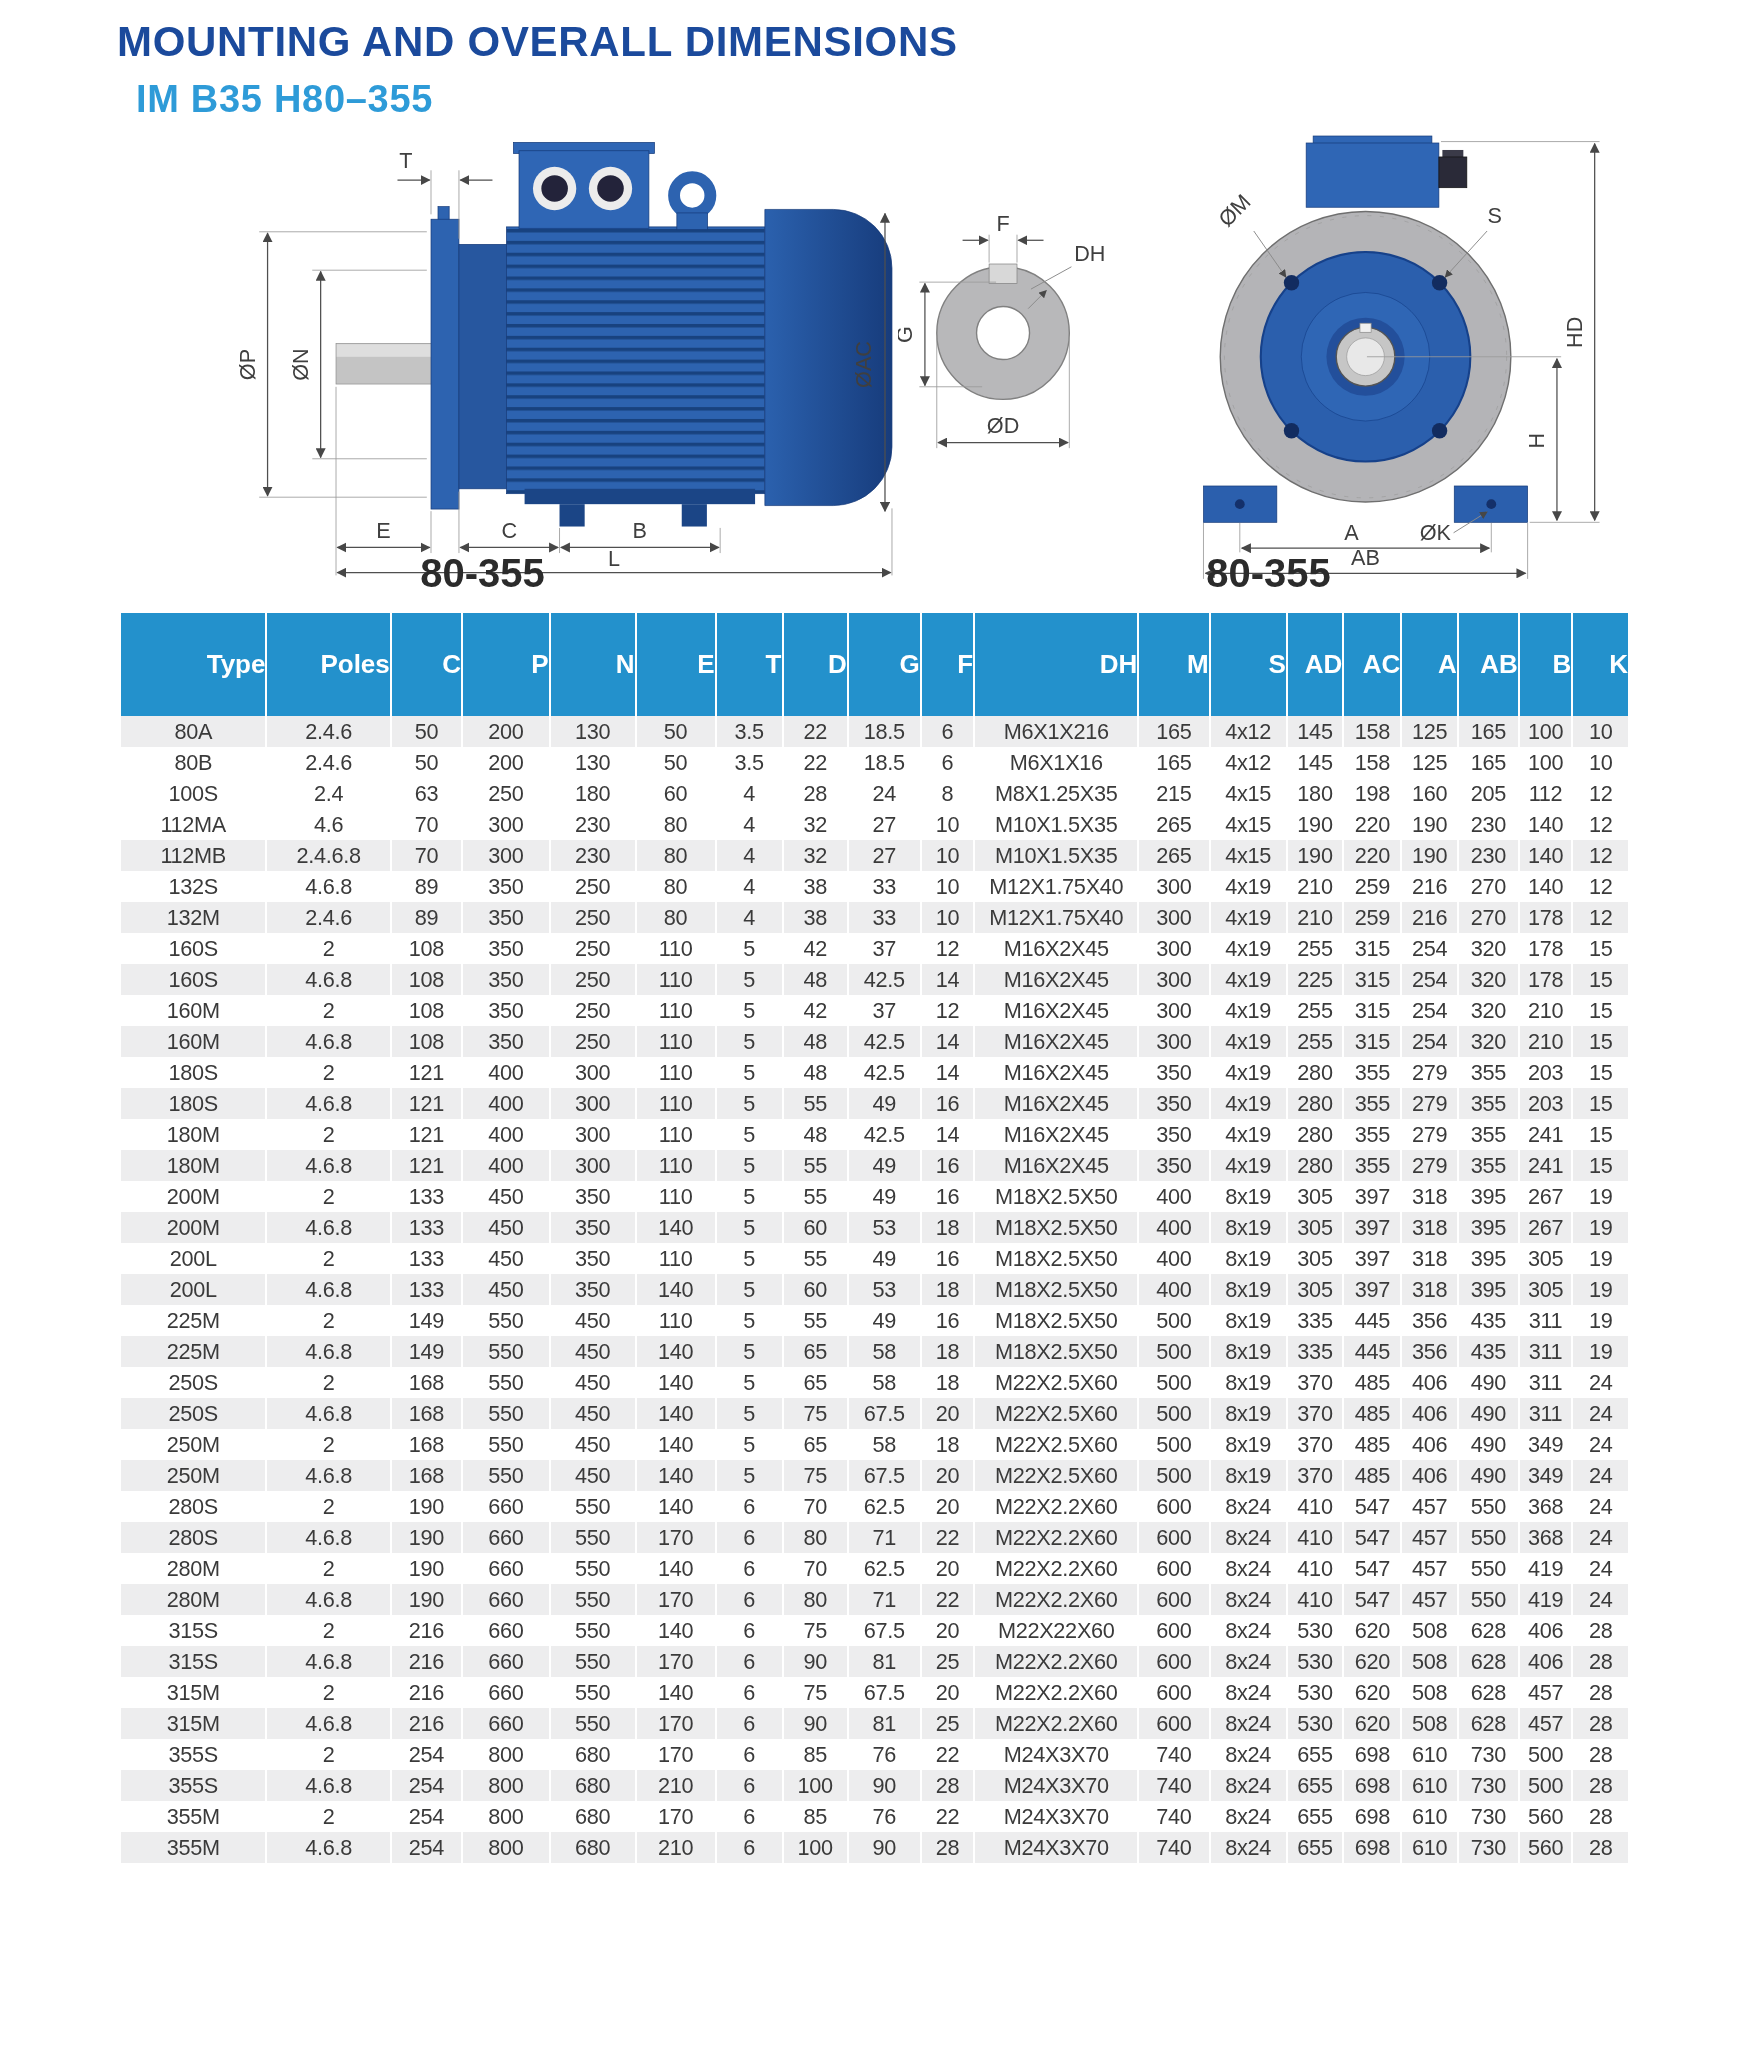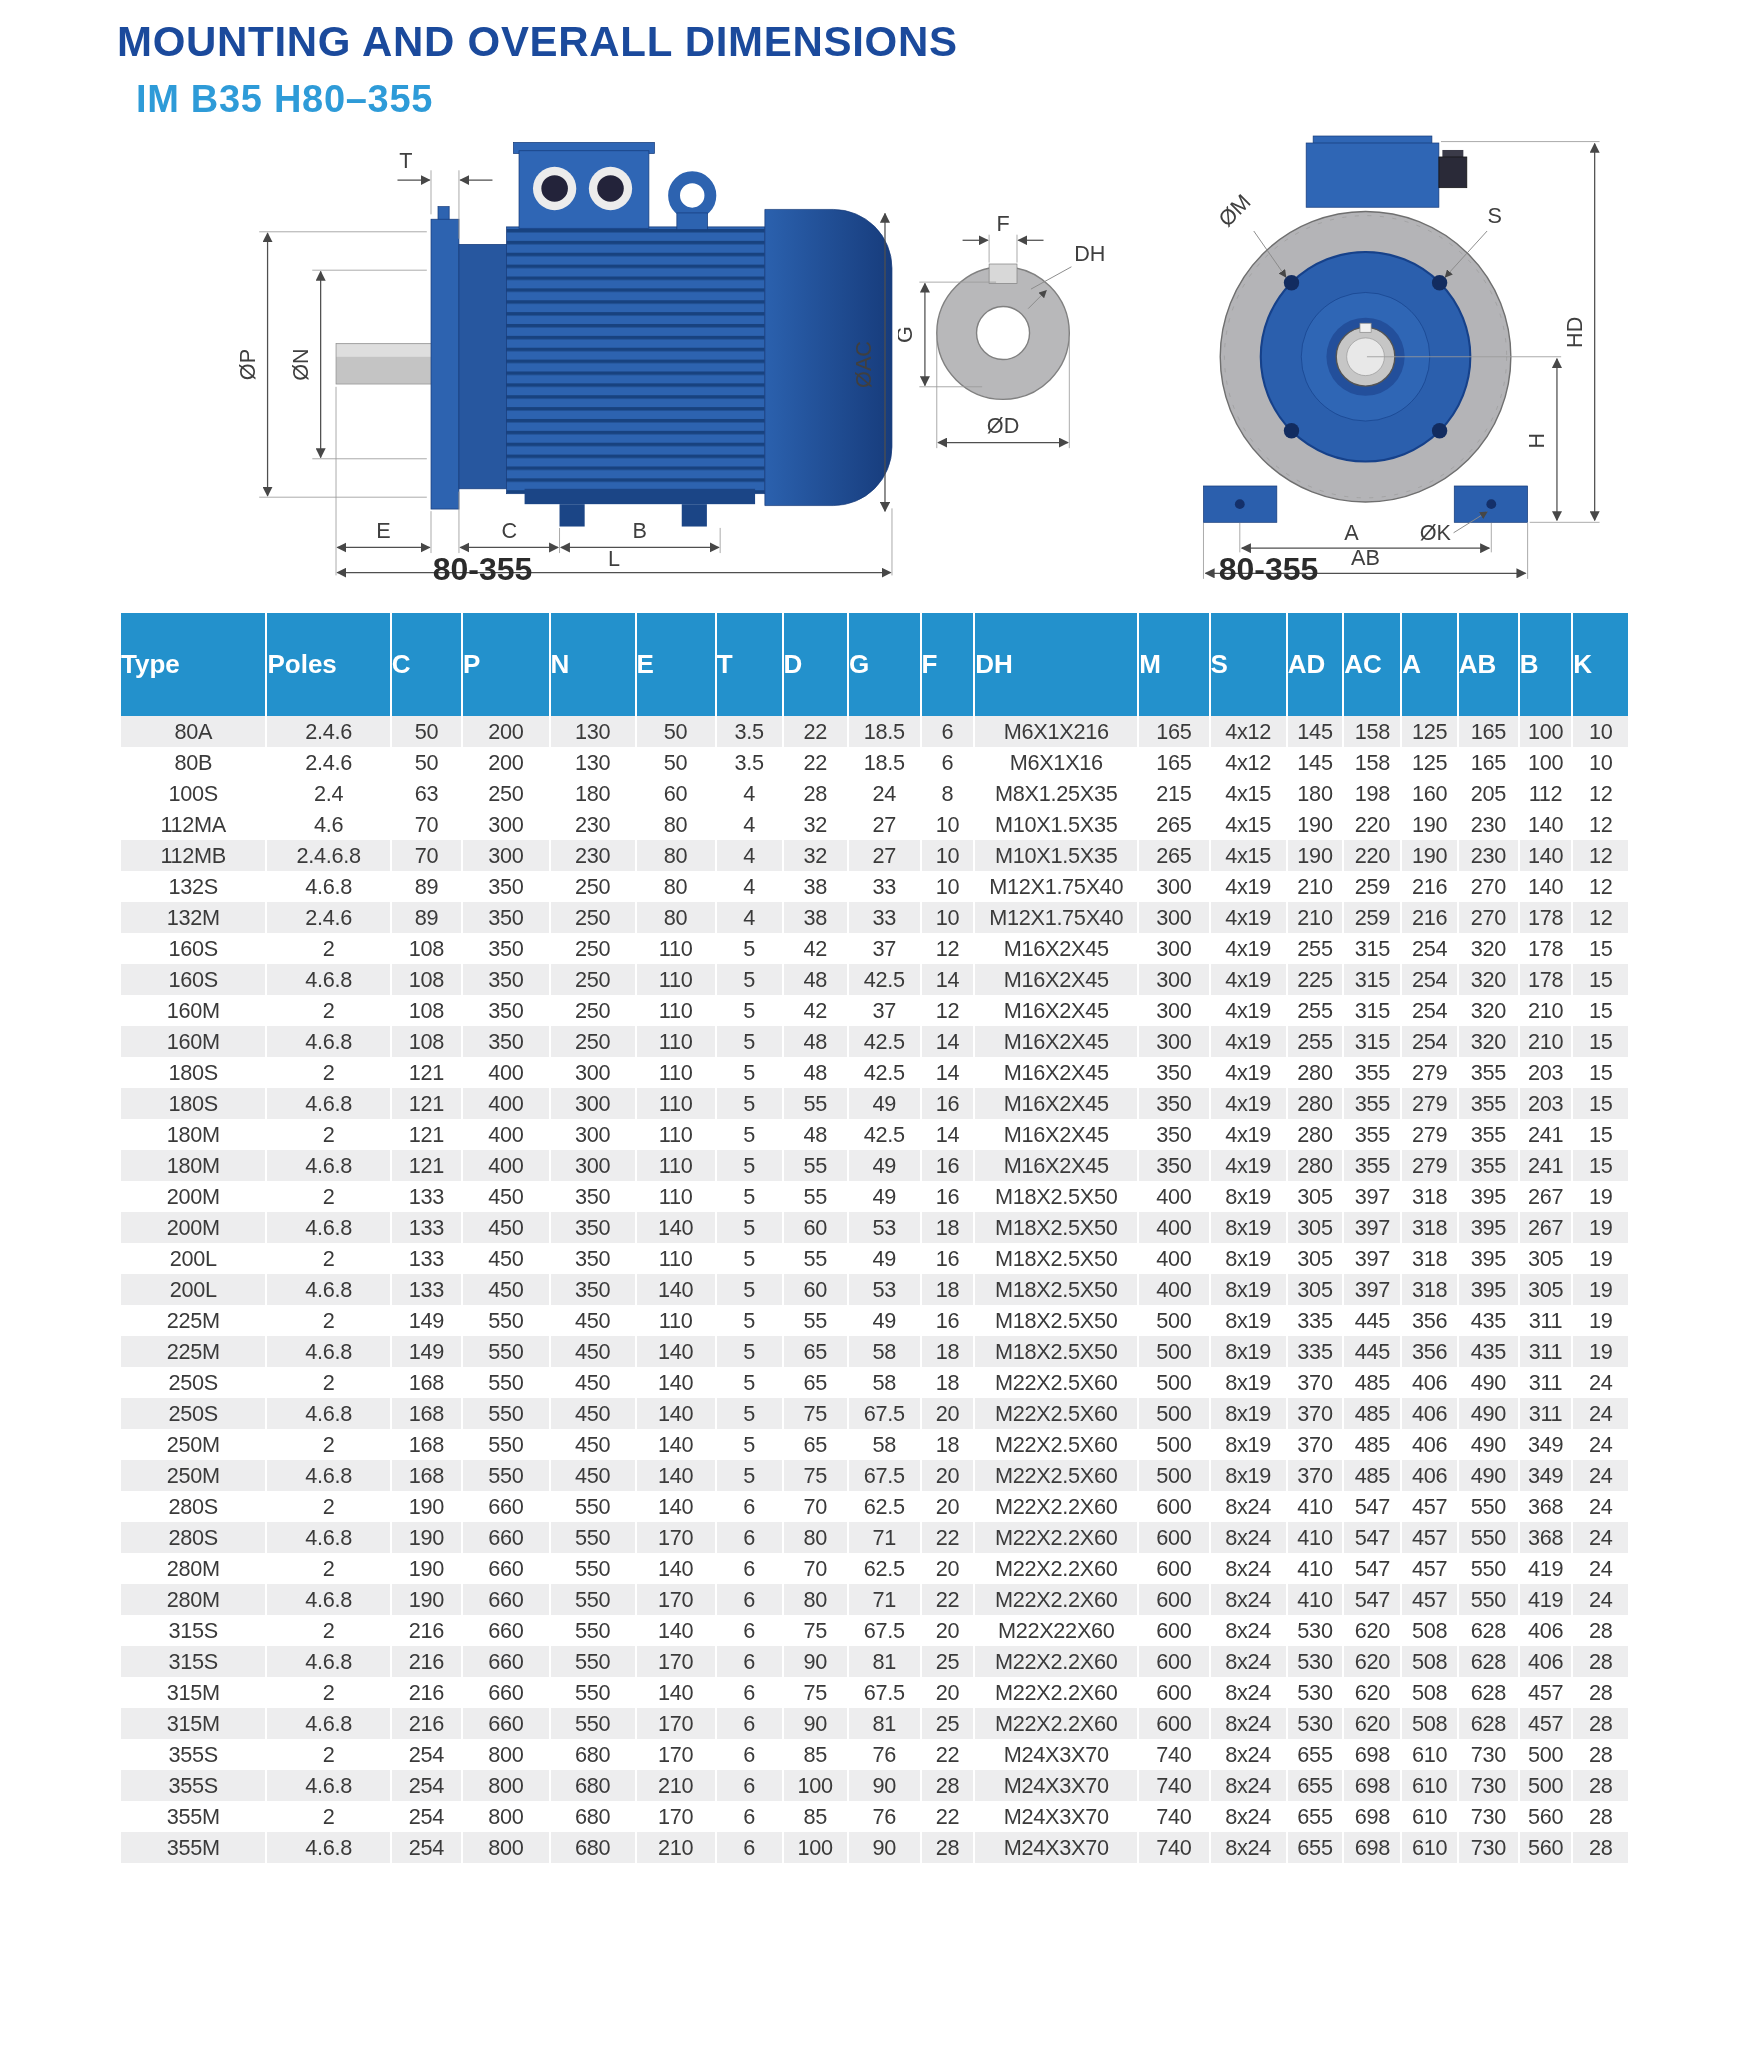--- a/index.html
+++ b/index.html
@@ -1,28 +1,28 @@
 <!DOCTYPE html>
 <html style="font-size:11.2px"><head>
 <meta charset="utf-8">
 <style>
   html,body{margin:0;padding:0;background:#ffffff;}
   #page{position:relative;width:1757px;height:1882px;background:#ffffff;overflow:hidden;
         font-family:"Liberation Sans",sans-serif;}
   .abs{position:absolute;}
   #main-title{left:117px;top:18px;font-size:42px;font-weight:bold;color:#1b4a9c;letter-spacing:0.7px;}
   #sub-title{left:117px;top:78px;font-size:38px;font-weight:bold;color:#2e9bd8;letter-spacing:0.7px;margin-left:19px;}
-  .diagram-caption{font-size:32px;font-weight:bold;color:#2b2b2b;text-align:center;width:189px;}
+  .diagram-caption{font-size:40px;font-weight:bold;color:#2b2b2b;text-align:center;width:189px;}
   #caption-left{left:388px;top:551px;}
   #caption-right{left:1174px;top:551px;}
 
   #dim-table{position:absolute;left:119px;top:613px;width:1511px;border-collapse:separate;
              border-spacing:2.1px 0;table-layout:fixed;}
   #dim-table th{background:#2391cc;color:#ffffff;height:103px;font-size:26px;font-weight:bold;
-                text-align:left;vertical-align:middle;padding:0;margin-left:44px;}
+                text-align:right;vertical-align:middle;padding:0;margin-left:44px;}
   #dim-table td{height:31px;font-size:21.7px;color:#3a3a3a;text-align:center;vertical-align:middle;
                 padding:0;letter-spacing:-0.3px;white-space:nowrap;}
   #dim-table tr.odd td{background:#ededee;}
   #dim-table tr.even td{background:#ffffff;}
 
   svg text{font-family:"Liberation Sans",sans-serif;font-size:31px;fill:#3f3f3f;}
   .dimline{stroke:#4f4f4f;stroke-width:1.8;fill:none;}
   .extline{stroke:#9b9b9b;stroke-width:1.2;fill:none;}
   .leader{stroke:#8a8a8a;stroke-width:1.4;fill:none;}
 </style>

